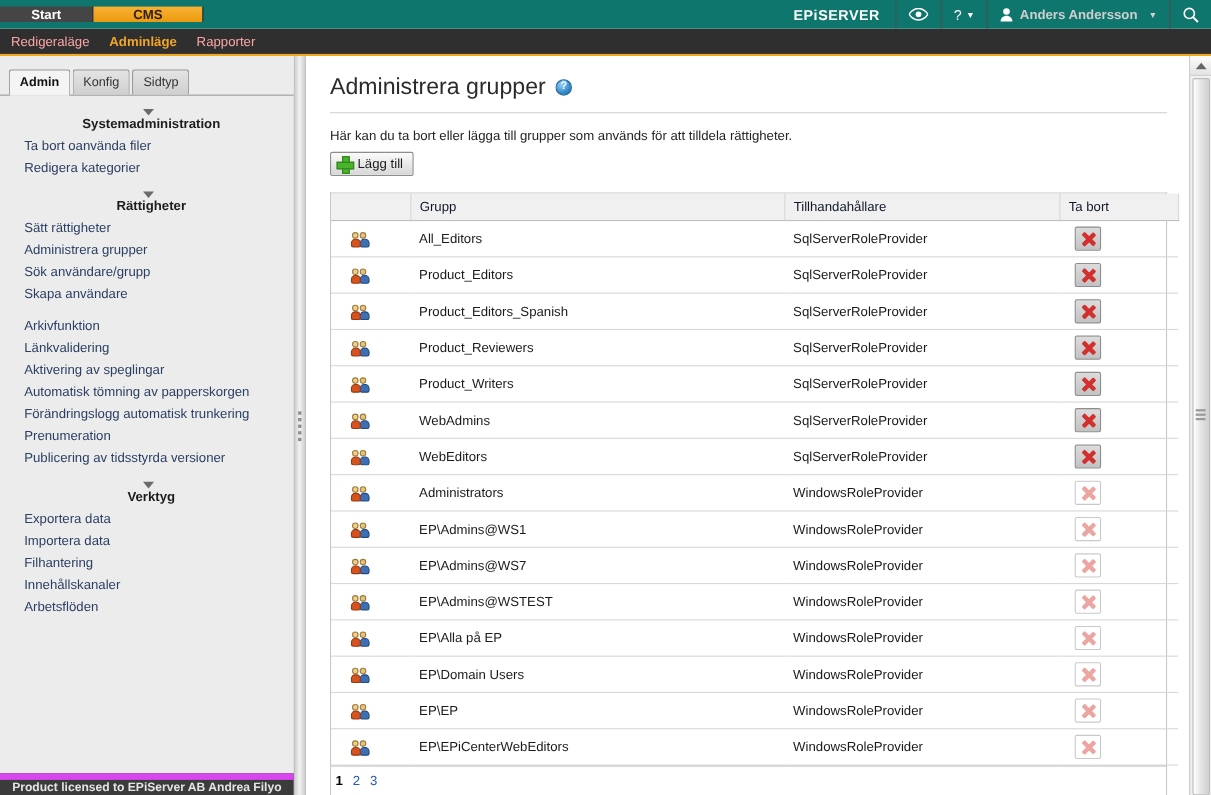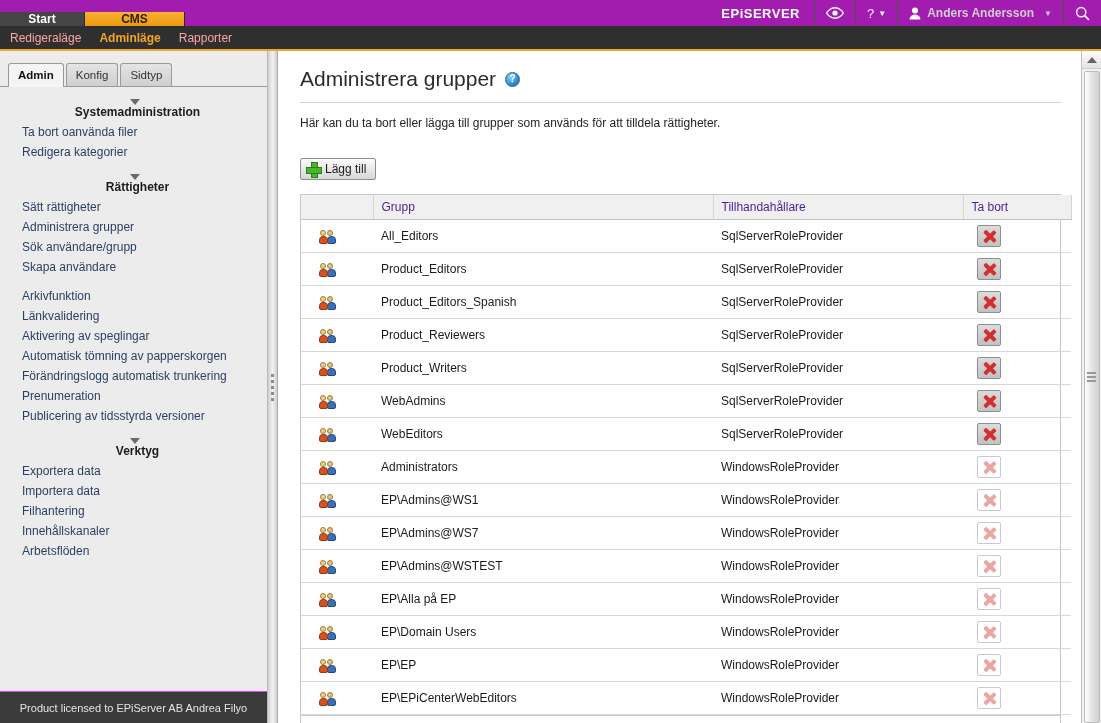--- a/index.html
+++ b/index.html
@@ -4,22 +4,22 @@
 <style>
   * { box-sizing: border-box; margin: 0; padding: 0; }
   html, body {
     width: 1101px; height: 723px;
     font-family: "Liberation Sans", sans-serif;
     overflow: hidden; background: #fff;
   }
 
   
   .topbar {
-    height: 26px; background: #a21caf;
-    display: flex; align-items: flex-end;
+    height: 26px; background: #0f766e;
+    display: flex; align-items: center;
     position: relative;
   }
   .gtab {
     display: flex; align-items: center; justify-content: center;
     font-size: 12px; font-weight: bold;
     padding: 0 26px; color: #fff; cursor: pointer;
     border-right: 1px solid #2a2a2a;
   }
   .gtab.start { background: #454545; color:#ffffff; min-width: 85px;}
   .gtab.active { background: #f5a623; color: #2e2008; min-width: 100px;
@@ -91,24 +91,24 @@
     width: 0; height: 0; margin-right: 6px;
     border-left: 5px solid transparent; border-right: 5px solid transparent;
     border-top: 6px solid #6b6b6b;
   }
   .navlink {
     display: block; font-size: 12px; color: #2b3f63;
     padding: 3px 0 3px 22px; text-decoration: none; cursor: pointer;
   }
   .spacergap { height: 9px; }
   .footer {
-    height: 32px; background: #3b3b3b; color: #e4e4e4;
-    font-size: 11px; font-weight: normal;
-    display: flex; align-items: center; justify-content: center;
-    border-top: 1px solid #d946ef;
+    height: 20px; background: #3b3b3b; color: #e4e4e4;
+    font-size: 11px; font-weight: bold;
+    display: flex; align-items: center; justify-content: center;
+    border-top: 6px solid #d946ef;
   }
 
   
   .splitter {
     width: 10px; background: linear-gradient(90deg,#cfcfcf,#f2f2f2,#cfcfcf);
     border-right: 1px solid #aaa;
     display: flex; align-items: center; justify-content: center;
     cursor: col-resize;
   }
   .grip { display: flex; flex-direction: column; gap: 3px; }
@@ -125,21 +125,21 @@
   }
   .helpicon {
     width: 15px; height: 15px; border-radius: 50%;
     background: radial-gradient(circle at 35% 30%, #8fd0f5, #2a7fc0 70%);
     border: 1px solid #2268a0;
     color: #fff; font-size: 10px; font-weight: bold;
     display: flex; align-items: center; justify-content: center;
     cursor: pointer; line-height: 1;
   }
   .rule { height: 1px; background: #d2d2d2; margin: 11px 0 13px 0; }
-  .desc { font-size: 12px; color: #242424; margin-bottom: 28px; }
+  .desc { font-size: 12px; color: #242424; margin-bottom: 8px; }
   .addbtn {
     display: inline-flex; align-items: center; gap: 5px;
     font-size: 12px; color: #1b1b1b; cursor: pointer;
     padding: 3px 9px 3px 5px;
     border: 1px solid #8d8d8d; border-radius: 2px;
     background: linear-gradient(180deg,#fbfbfb,#d7d7d7);
   }
   .plus {
     position: relative; width: 14px; height: 14px; flex: none;
   }
@@ -148,21 +148,21 @@
     border: 1px solid #2f7d1c;
   }
   .plus::before { left: 4.5px; top: 0; width: 5px; height: 14px; }
   .plus::after  { top: 4.5px; left: 0; height: 5px; width: 14px; }
 
   
   .tablewrap { margin-top: 14px; border: 1px solid #c8c8c8; border-bottom:none; }
   table.grid { width: 100%; border-collapse: collapse; table-layout: fixed; }
   table.grid th {
     background: #f0f0f0; font-size: 12px; font-weight: normal;
-    color: #4c1d95; text-align: left; padding: 5px 8px;
+    color: #0f172a; text-align: left; padding: 5px 8px;
     border-bottom: 1px solid #c0c0c0; border-right: 1px solid #d6d6d6;
     height: 22px;
   }
   table.grid td {
     font-size: 12px; color: #1a1a1a; padding: 4px 8px;
     border-bottom: 1px solid #d8d8d8; height: 33px; vertical-align: middle;
   }
   .c-icon { width: 72px; }
   .c-grp  { width: 340px; }
   .c-prov { width: 250px; }

